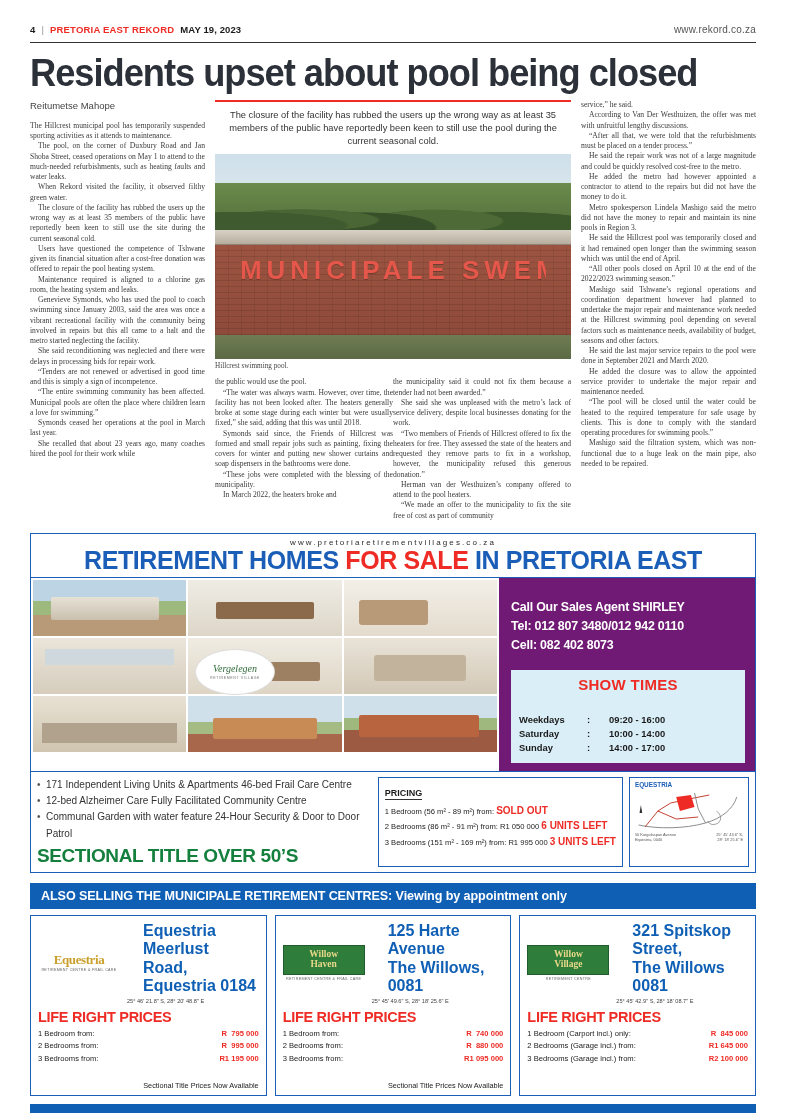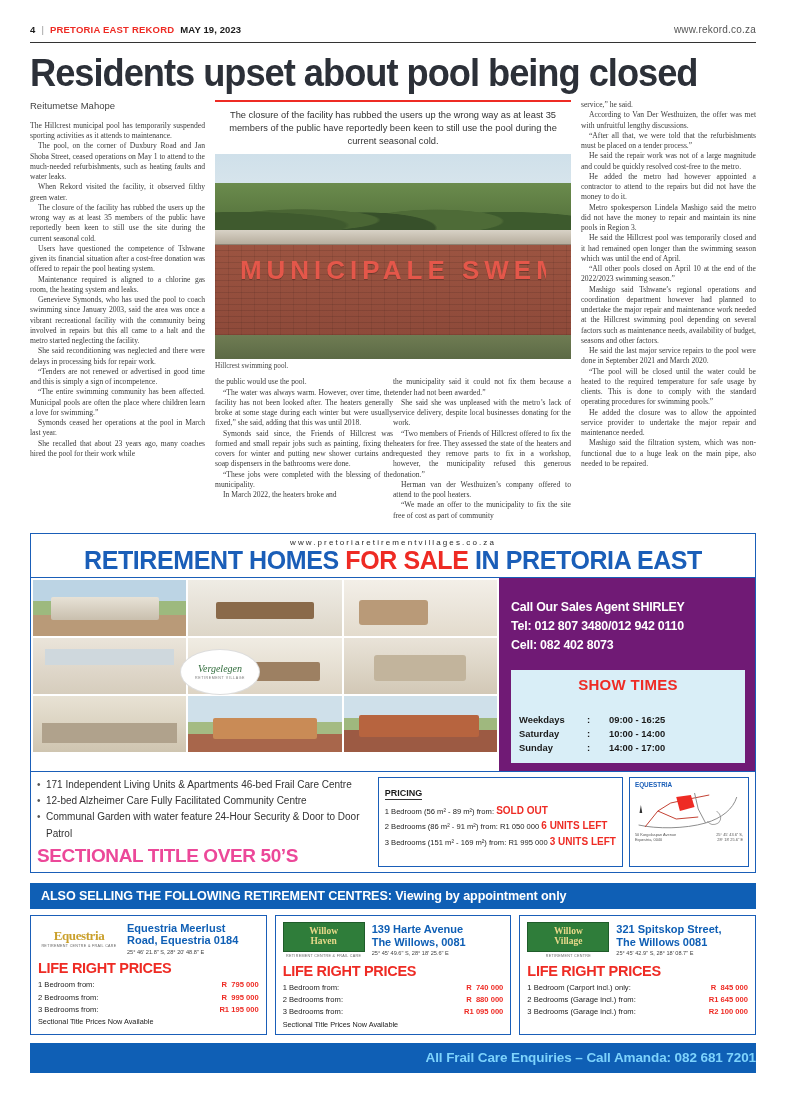--- a/index.html
+++ b/index.html
@@ -123,21 +123,21 @@
   .p5:after{content:"";position:absolute;left:14%;top:42%;width:72%;height:34%;background:#9d8062;border-radius:2px;}
   .p6 { background:linear-gradient(#e9e3d8,#d2c8b6); }
   .p6:after{content:"";position:absolute;left:20%;top:30%;width:60%;height:46%;background:#c2b49c;border-radius:3px;}
   .p7 { background:linear-gradient(#e8e2d4,#cfc5b0); }
   .p7:after{content:"";position:absolute;left:6%;top:48%;width:88%;height:36%;background:#b0a28c;}
   .p8 { background:linear-gradient(#cfe0ea 0 46%, #a4bb83 46% 68%, #a8664b 68% 100%); }
   .p8:after{content:"";position:absolute;left:16%;top:40%;width:68%;height:36%;background:#c98b56;border-radius:2px;}
   .p9 { background:linear-gradient(#cfe0ea 0 40%, #9fb87e 40% 60%, #9c5a43 60% 100%); }
   .p9:after{content:"";position:absolute;left:10%;top:34%;width:78%;height:40%;background:#b7643f;border-radius:2px;}
   .logo-oval {
-    position:absolute; left:150px; top:72px; width:78px; height:44px;
+    position:absolute; left:165px; top:72px; width:78px; height:44px;
     background:#fff; border-radius:50%;
     display:flex; flex-direction:column; align-items:center; justify-content:center;
     box-shadow:0 0 0 1px #ddd;
   }
   .logo-oval .ln1 { font-family:"Liberation Serif", serif; font-style:italic; font-size:10px; color:#2f6b3a; line-height:1; }
   .logo-oval .ln2 { font-size:3.6px; letter-spacing:.6px; color:#777; margin-top:2px; }
 
   .ad-right { flex:1; background:#701a75; color:#fff; padding:20px 10px 8px 12px; }
   .callline { font-weight:bold; font-size:12.4px; line-height:1.55; letter-spacing:-0.2px; white-space:nowrap; }
   .showtimes { background:#d9eef7; margin-top:14px; padding:6px 8px 8px 8px; }
@@ -146,21 +146,21 @@
   .st-day { width:68px; }
   .st-colon { width:22px; }
   .st-time { }
 
   
   .ad-feat { display:flex; border-top:1.5px solid #1a5eb8; padding:5px 6px; gap:6px; align-items:stretch; }
   .feat-list { width:352px; }
   .feat-list li { font-size:10px; color:#333; list-style:none; position:relative; padding-left:9px; line-height:1.62; }
   .feat-list li:before { content:"•"; position:absolute; left:0; color:#555; }
   .feat-list ul { margin:0; padding:0; }
-  .sectional { color:#ec4899; font-weight:bold; font-size:19px; letter-spacing:-0.4px; margin-top:3px; }
+  .sectional { color:#15803d; font-weight:bold; font-size:19px; letter-spacing:-0.4px; margin-top:3px; }
   .pricing { flex:1; border:1px solid #1a5eb8; padding:4px 6px; }
   .pricing-title { font-weight:bold; font-size:9px; color:#1a1a1a; border-bottom:1px solid #333; display:inline-block; padding-bottom:1px; margin-bottom:3px; }
   .pricing-row { font-size:7.6px; color:#222; line-height:1.55; white-space:nowrap; }
   .pricing-row .tag { color:#ee2b24; font-weight:bold; font-size:10px; }
   .maplab { width:126px; border:1px solid #1a5eb8; position:relative; padding:2px; }
   .maplab .mtitle { font-size:6.4px; color:#1a5eb8; font-weight:bold; padding:1px 0 0 3px; }
   .mapimg { position:relative; height:42px; margin:1px 2px; background:#fff; }
   .mapfoot { display:flex; justify-content:space-between; font-size:3.9px; color:#555; padding:0 3px 1px 3px; line-height:1.35; }
 
   
@@ -171,26 +171,26 @@
   }
   .centres { display:flex; gap:8px; margin-top:6px; }
   .centre { flex:1; border:1.4px solid #1a5eb8; padding:6px 7px 5px 7px; }
   .c-head { display:flex; align-items:center; gap:7px; }
   .c-logo { width:82px; flex:0 0 82px; text-align:center; }
   .c-logo-eq { font-family:"Liberation Serif", serif; font-weight:bold; font-size:13px; color:#caa02c; line-height:1; letter-spacing:-.4px;}
   .c-logo-w { background:#2f7d3a; color:#e8d98a; font-family:"Liberation Serif", serif; font-weight:bold;
               font-size:9.5px; line-height:1.05; padding:4px 2px; border:1px solid #1f5c2a; }
   .c-logo-sub { font-size:3.7px; color:#666; letter-spacing:.3px; margin-top:2px; }
   .c-addr { flex:1; }
-  .c-addr .a1 { font-weight:bold; font-size:11px; color:#0f5fb5; line-height:1.16; }
+  .c-addr .a1 { font-weight:bold; font-size:16px; color:#0f5fb5; line-height:1.16;margin-left:16px; }
   .c-coord { font-size:5.6px; color:#444; margin-top:2px; }
   .c-lrp { color:#ee2b24; font-weight:bold; font-size:14.5px; margin:5px 0 3px 0; letter-spacing:-0.3px; }
   .c-price { display:flex; justify-content:space-between; font-size:7.6px; color:#222; line-height:1.62; }
   .c-price .amt { color:#ee2b24; font-weight:bold; white-space:pre; }
-  .c-note { font-size:7.3px; color:#222; border-top:0; margin-top:1px; }
+  .c-note { font-size:7.3px; color:#222; border-top:0; margin-top:16px;text-align:right; }
 
   
   .foot-bar {
     margin-top:8px; background:#0f5fb5; color:#7dd3fc; text-align:right;
     font-weight:bold; font-size:13.5px; padding:7px 0 8px 0; letter-spacing:-0.1px;
   }
 </style>
 </head>
 <body>
 
@@ -267,22 +267,22 @@
         <p class="noindent">service,” he said.</p>
         <p>According to Van Der Westhuizen, the offer was met with unfruitful lengthy discussions.</p>
         <p>“After all that, we were told that the refurbishments must be placed on a tender process.”</p>
         <p>He said the repair work was not of a large magnitude and could be quickly resolved cost-free to the metro.</p>
         <p>He added the metro had however appointed a contractor to attend to the repairs but did not have the money to do it.</p>
         <p>Metro spokesperson Lindela Mashigo said the metro did not have the money to repair and maintain its nine pools in Region 3.</p>
         <p>He said the Hillcrest pool was temporarily closed and it had remained open longer than the swimming season which was until the end of April.</p>
         <p>“All other pools closed on April 10 at the end of the 2022/2023 swimming season.”</p>
         <p>Mashigo said Tshwane’s regional operations and coordination department however had planned to undertake the major repair and maintenance work needed at the Hillcrest swimming pool depending on several factors such as maintenance needs, availability of budget, seasons and other factors.</p>
         <p>He said the last major service repairs to the pool were done in September 2021 and March 2020.</p>
+        <p>He added the closure was to allow the appointed service provider to undertake the major repair and maintenance needed.</p>
         <p>“The pool will be closed until the water could be heated to the required temperature for safe usage by clients. This is done to comply with the standard operating procedures for swimming pools.”</p>
-        <p>He added the closure was to allow the appointed service provider to undertake the major repair and maintenance needed.</p>
         <p>Mashigo said the filtration system, which was non-functional due to a huge leak on the main pipe, also needed to be repaired.</p>
       </div>
   </div>
 
   <div class="ad">
 
     <div class="ad-url">www.pretoriaretirementvillages.co.za</div>
     <div class="ad-title">
       <span>RETIREMENT HOMES </span><span class="red">FOR SALE</span><span> IN PRETORIA EAST</span>
     </div>
@@ -309,21 +309,21 @@
         <div class="callline">Call Our Sales Agent SHIRLEY</div>
         <div class="callline">Tel: 012 807 3480/012 942 0110</div>
         <div class="callline">Cell: 082 402 8073</div>
 
         <div class="showtimes">
           <div class="st-title">SHOW TIMES</div>
           <div>
               <div class="st-row">
                 <span class="st-day">Weekdays</span>
                 <span class="st-colon">:</span>
-                <span class="st-time">09:00 - 16:25</span>
+                <span class="st-time">09:20 - 16:00</span>
               </div>
               <div class="st-row">
                 <span class="st-day">Saturday</span>
                 <span class="st-colon">:</span>
                 <span class="st-time">10:00 - 14:00</span>
               </div>
               <div class="st-row">
                 <span class="st-day">Sunday</span>
                 <span class="st-colon">:</span>
                 <span class="st-time">14:00 - 17:00</span>
@@ -368,21 +368,21 @@
         <div class="mapfoot">
           <span style="white-space:pre-line">50 Korgolaspan Avenue
 Equestria, 0040</span>
           <span style="white-space:pre-line; text-align:right">25° 45' 43.6" S,
 28° 18' 25.6" E</span>
         </div>
       </div>
     </div>
   </div>
 
-  <div class="also-bar">ALSO SELLING THE FOLLOWING RETIREMENT CENTRES: Viewing by appointment only</div>
+  <div class="also-bar">ALSO SELLING THE MUNICIPALE RETIREMENT CENTRES: Viewing by appointment only</div>
 
   <div class="centres">
 
     <div class="centre">
       <div class="c-head">
         <div class="c-logo">
           <div class="c-logo-eq">Equestria</div>
           <div class="c-logo-sub">RETIREMENT CENTRE &amp; FRAIL CARE</div>
         </div>
         <div class="c-addr">
@@ -412,21 +412,21 @@
     <div class="centre">
       <div class="c-head">
         <div class="c-logo">
           <div class="c-logo-w">
             <span>Willow</span><br>
             <span>Haven</span>
           </div>
           <div class="c-logo-sub">RETIREMENT CENTRE &amp; FRAIL CARE</div>
         </div>
         <div class="c-addr">
-          <div class="a1" style="white-space:pre-line">139 Harte Avenue
+          <div class="a1" style="white-space:pre-line">125 Harte Avenue
 The Willows, 0081</div>
           <div class="c-coord">25° 45' 49.6" S, 28° 18' 25.6" E</div>
         </div>
       </div>
       <div class="c-lrp">LIFE RIGHT PRICES</div>
       <div>
           <div class="c-price">
             <span>1 Bedroom from:</span>
             <span class="amt">R  740 000</span>
           </div>

